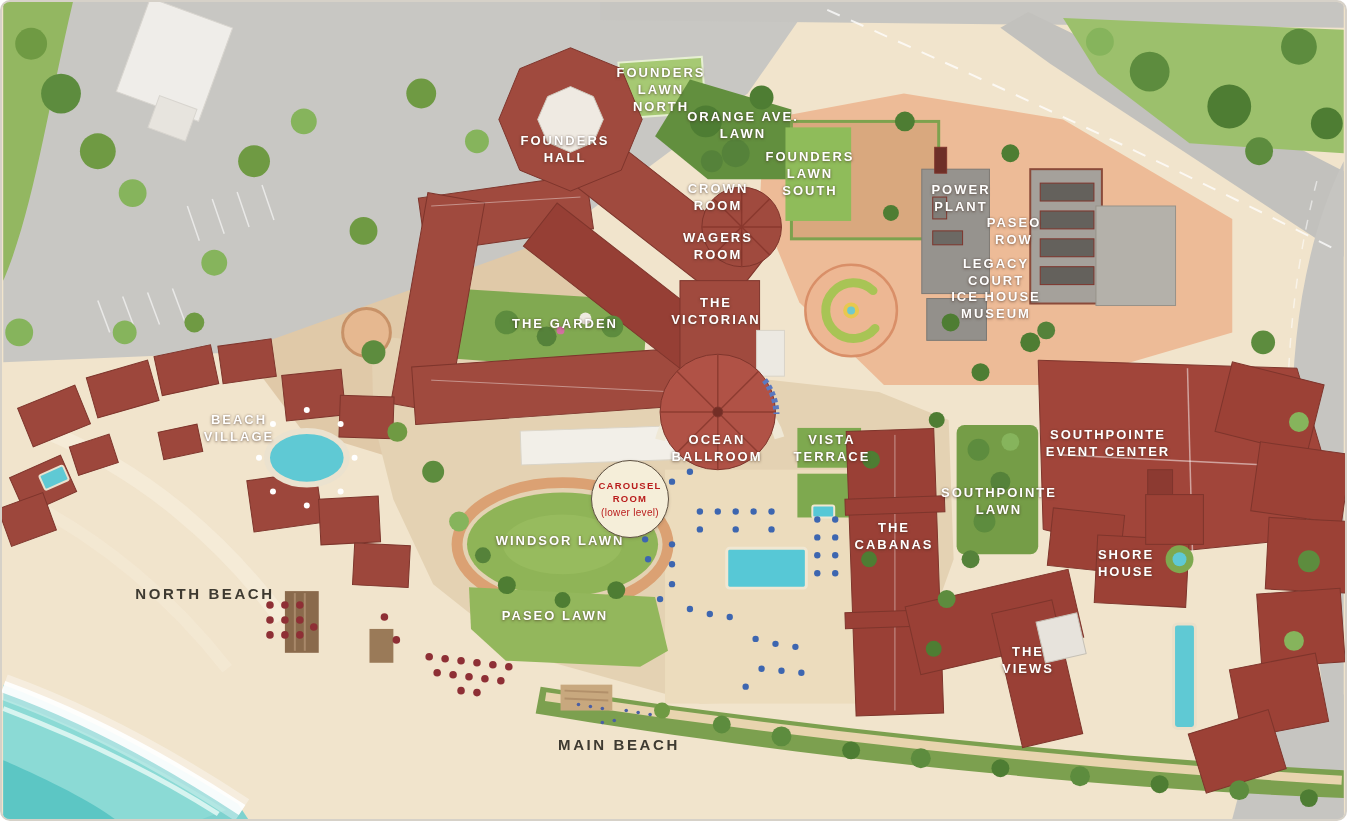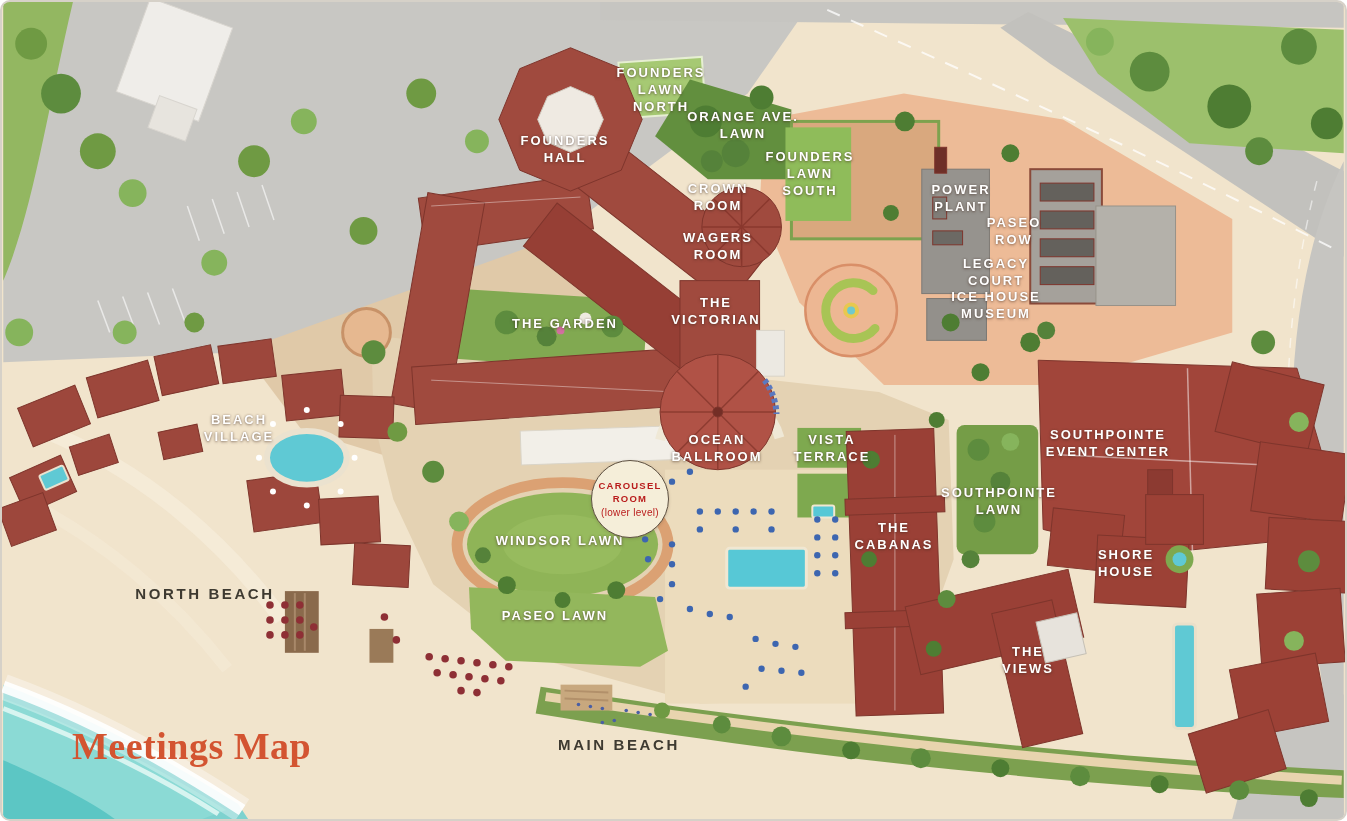--- a/index.html
+++ b/index.html
@@ -422,14 +422,13 @@
   <div class="lbl" style="left:1026px;top:659px">THE
 VIEWS</div>
   <div class="lbl dark" style="left:617px;top:743px">MAIN BEACH</div>
 
   <div class="carousel">
     <div class="l1">CAROUSEL
 ROOM</div>
     <div class="l3">(lower level)</div>
   </div>
 
-  <div class="map-title">Meetings Map</div>
 </div>
 
 </body></html>

